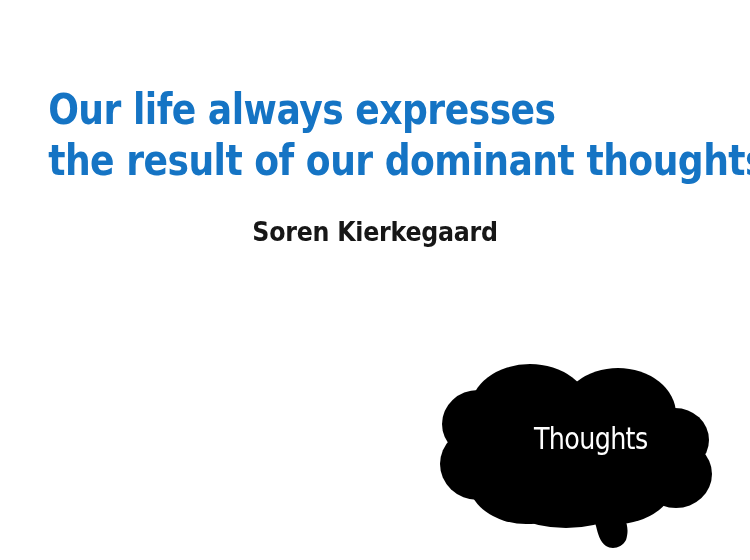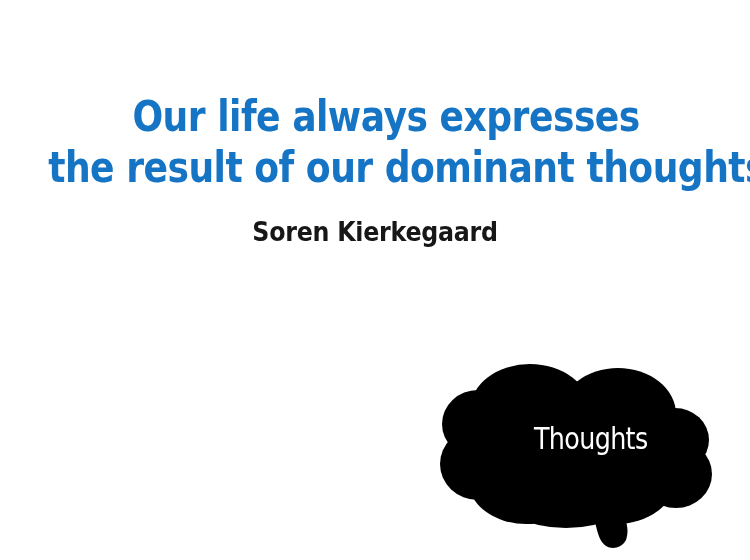--- a/index.html
+++ b/index.html
@@ -18,23 +18,23 @@
     position: relative;
     width: 750px;
     height: 560px;
     background: #ffffff;
   }
 
   
   #quote-block {
     position: absolute;
     left: 0;
-    top: 91px;
+    top: 84px;
     width: 688px;
-    text-align: right;
+    text-align: left;
   }
   .quote-line {
     display: block;
     color: #1574c4;
     font-family: "DejaVu Sans", sans-serif;
     font-weight: 700;
     font-size: 42px;
     line-height: 51px;
     letter-spacing: -0.6px;
     transform: scaleX(0.86);

